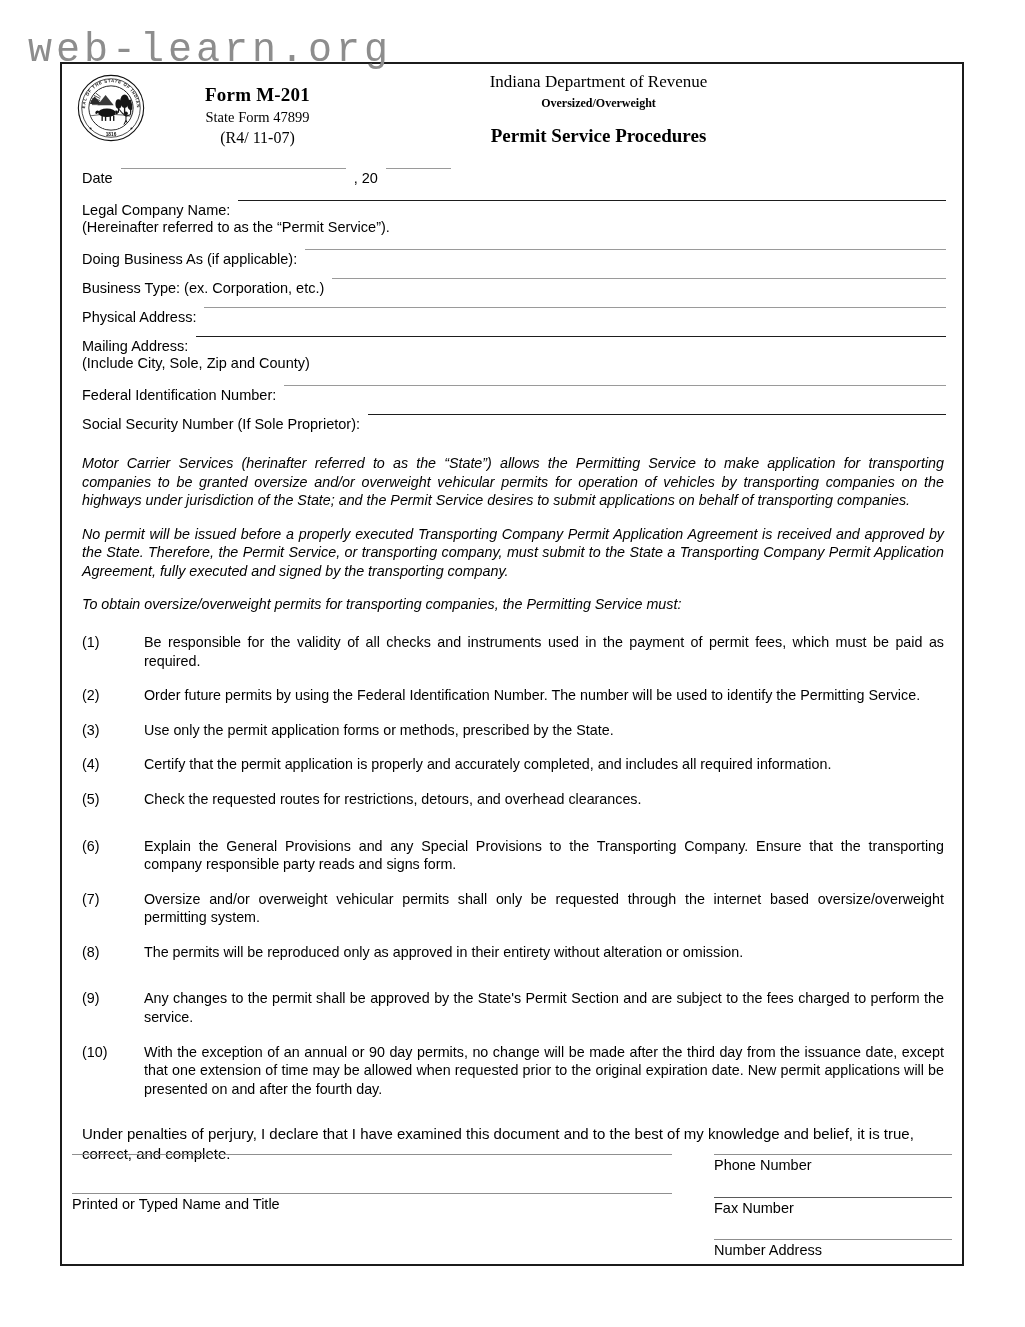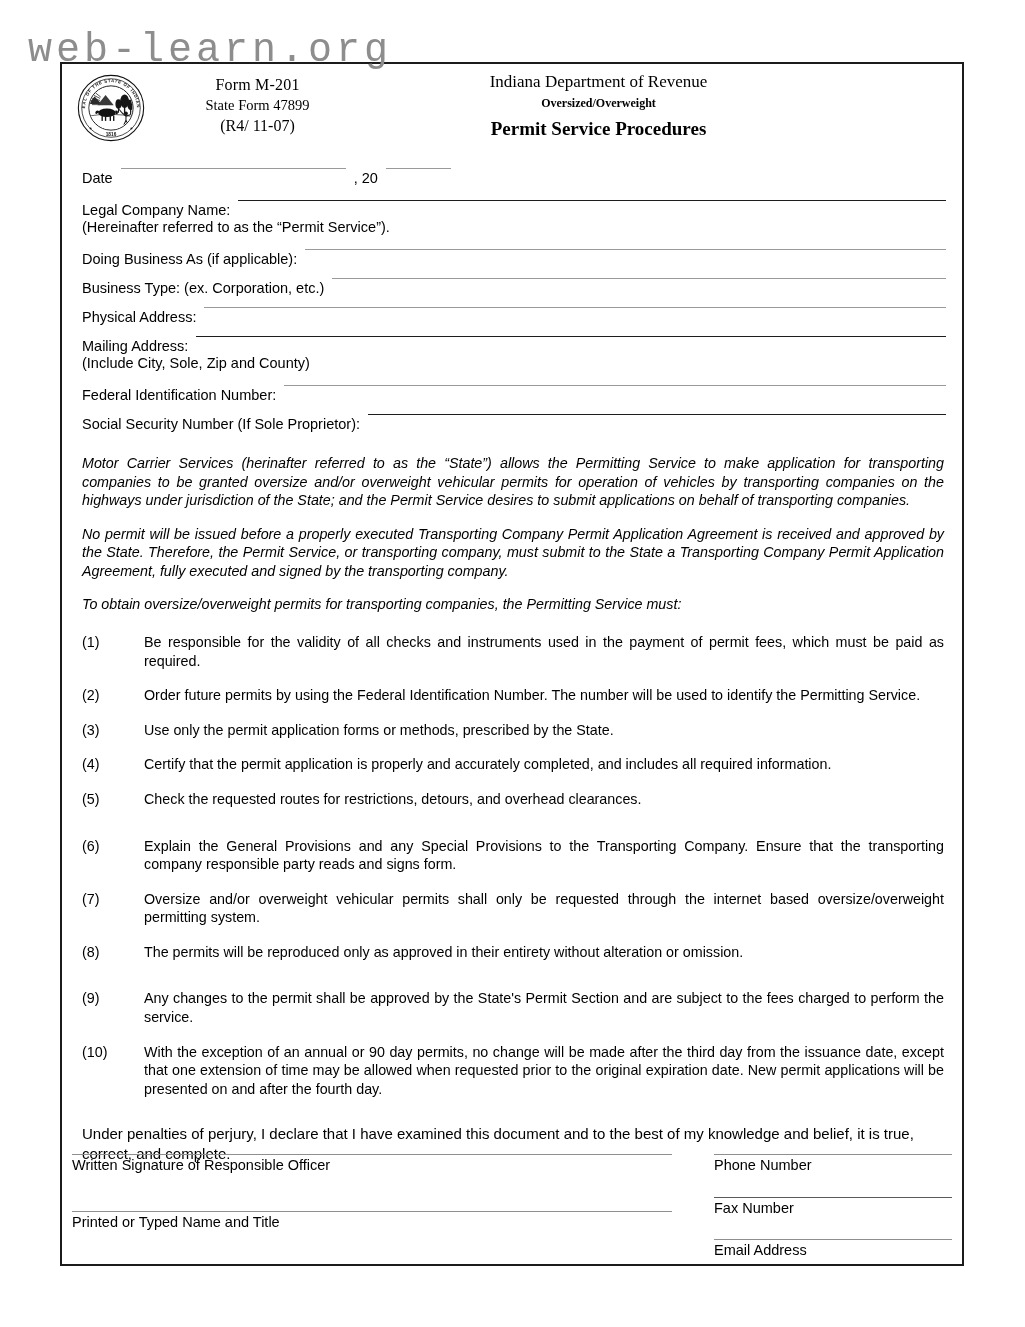--- a/index.html
+++ b/index.html
@@ -66,34 +66,34 @@
     width: 68px;
     height: 68px;
     position: relative;
   }
   .form-id {
     flex: 0 0 215px;
     text-align: center;
     font-family: "Liberation Serif", serif;
     padding-top: 6px;
   }
-  .form-id .l1 { font-size: 16px; font-weight: normal; letter-spacing: .2px; }
+  .form-id .l1 { font-size: 19px; font-weight: bold; letter-spacing: .2px; margin-top: 8px; }
   .form-id .l2 { font-size: 14.5px; margin-top: 3px; }
   .form-id .l3 { font-size: 16px; margin-top: 3px; }
 
   .title-block {
     flex: 1 1 auto;
     text-align: center;
     font-family: "Liberation Serif", serif;
     padding-top: 2px;
     padding-right: 120px;
   }
   .title-block .t1 { font-size: 17px; }
   .title-block .t2 { font-size: 12px; font-weight: bold; margin-top: 4px; }
-  .title-block .t3 { font-size: 19px; font-weight: bold; margin-top: 7px; }
+  .title-block .t3 { font-size: 19px; font-weight: bold; margin-top: 14px; }
 
   
   .fields {
     padding: 12px 6px 0 10px;
     font-size: 14.5px;
   }
   .frow {
     display: flex;
     align-items: flex-start;
     white-space: nowrap;
@@ -381,32 +381,31 @@
     </div>
 
     <div style="height:6px;"></div>
 
     <div class="perjury">Under penalties of perjury, I declare that I have examined this document and to the best of my knowledge and belief, it is true, correct, and complete.</div>
 
     <div class="sigblock">
 
       <div class="sig-left">
         <div class="sline"></div>
-        <div class="slabel">Written Signature of Responsible Officer</div>
         <div class="sspacer-l"></div>
         <div class="sline"></div>
         <div class="slabel">Printed or Typed Name and Title</div>
       </div>
 
       <div class="sig-right">
         <div class="sline"></div>
         <div class="slabel">Phone Number</div>
         <div class="sspacer-r"></div>
         <div class="sline thin"></div>
         <div class="slabel">Fax Number</div>
         <div class="sspacer-r2"></div>
         <div class="sline"></div>
-        <div class="slabel">Email Address</div>
+        <div class="slabel">Number Address</div>
       </div>
     </div>
 
   </div>
 </div>
 
 </body></html>

